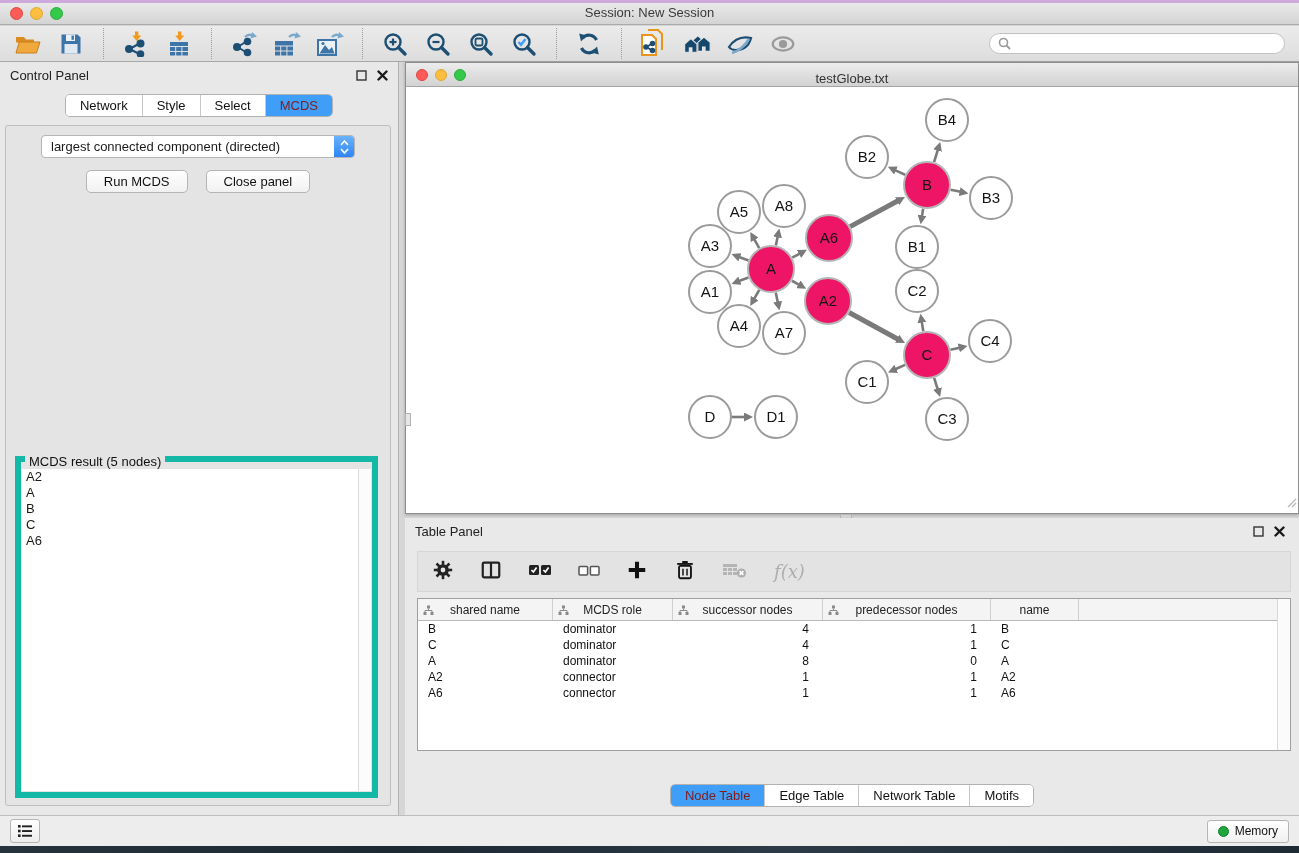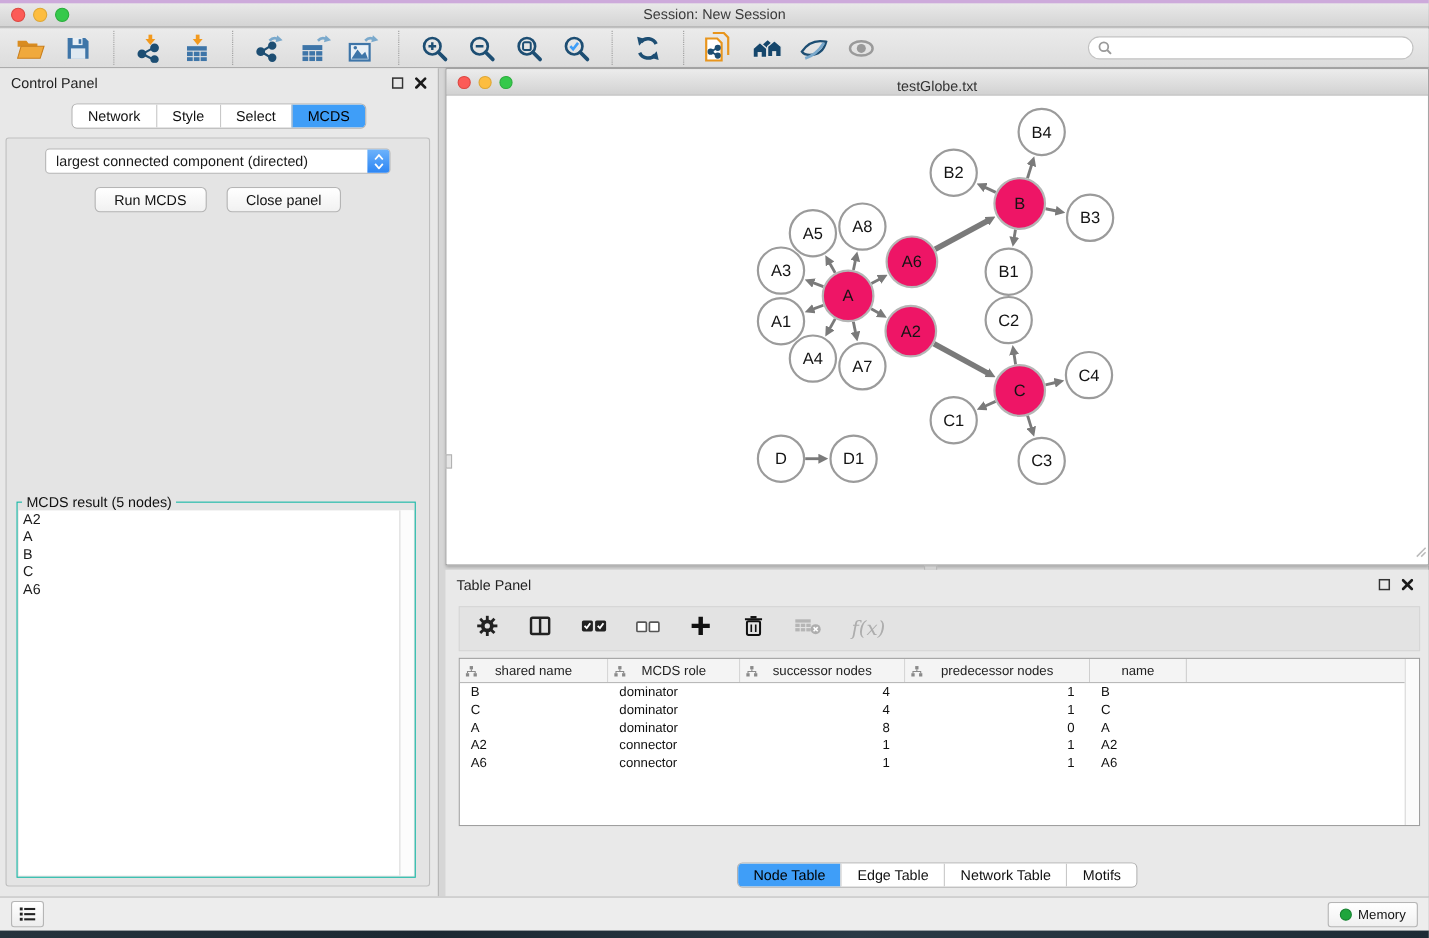--- a/index.html
+++ b/index.html
@@ -37,21 +37,21 @@
   
   .control-panel {
     position:absolute; left:0; top:62px; width:399px; bottom:38px;
     background:#e8e8e8; border-right:1px solid #b3b3b3;
   }
   .panel-header { position:relative; height:26px; display:flex; align-items:center; padding:0 10px; font-size:13px; color:#222; }
   .panel-header .hdr-icons { margin-left:auto; display:flex; gap:10px; align-items:center; }
   .seg { display:inline-flex; border:1px solid #b2b2b2; border-radius:5px; background:#fff; overflow:hidden; height:23px; }
   .seg .segment { display:flex; align-items:center; padding:0 14px; font-size:13px; color:#111; border-left:1px solid #c8c8c8; background:#fff; cursor:default; }
   .seg .segment:first-child { border-left:none; }
-  .seg .segment.active { background:#3f9ef8; color:#000000; }
+  .seg .segment.active { background:#3f9ef8; color:#7f1d1d; }
   .cp-tabs-row { text-align:center; margin-top:6px; }
   .cp-content {
     position:absolute; left:5px; right:7px; top:63px; bottom:9px;
     background:#e4e4e4; border:1px solid #bfbfbf; border-radius:3px;
   }
   .opt-label { text-align:center; margin-top:17px; font-size:13px; color:#111; }
   .mac-select {
     position:relative; margin:9px auto 0; width:314px; height:23px; background:#fff;
     border:1px solid #b5b5b5; border-radius:4px; font-size:13px; display:flex; align-items:center; padding:0 24px 0 9px;
   }
@@ -61,21 +61,21 @@
     display:flex; flex-direction:column; align-items:center; justify-content:center; gap:2px;
   }
   .btn-row { display:flex; justify-content:center; gap:18px; margin-top:12px; }
   .mac-btn {
     height:23px; padding:0 17px; background:linear-gradient(#ffffff,#f1f1f1);
     border:1px solid #b5b5b5; border-radius:5px; font-size:13px; color:#111;
     display:flex; align-items:center; font-family:inherit;
   }
   .result-group {
     position:absolute; left:9px; right:12px; top:330px; bottom:7px;
-    border:1px solid #14b8a6;
+    border:6px solid #14b8a6;
     padding-left:40px;
   }
   .result-legend {
     position:absolute; top:-8px; left:4px; background:#e4e4e4; padding:0 4px; font-size:13px; color:#111;
   }
   .result-list {
     position:absolute; left:1px; right:1px; top:7px; bottom:1px; background:#fff; overflow:hidden;
   }
   .result-list .item { font-size:13px; line-height:16px; padding-left:4px; }
   .result-scroll {

